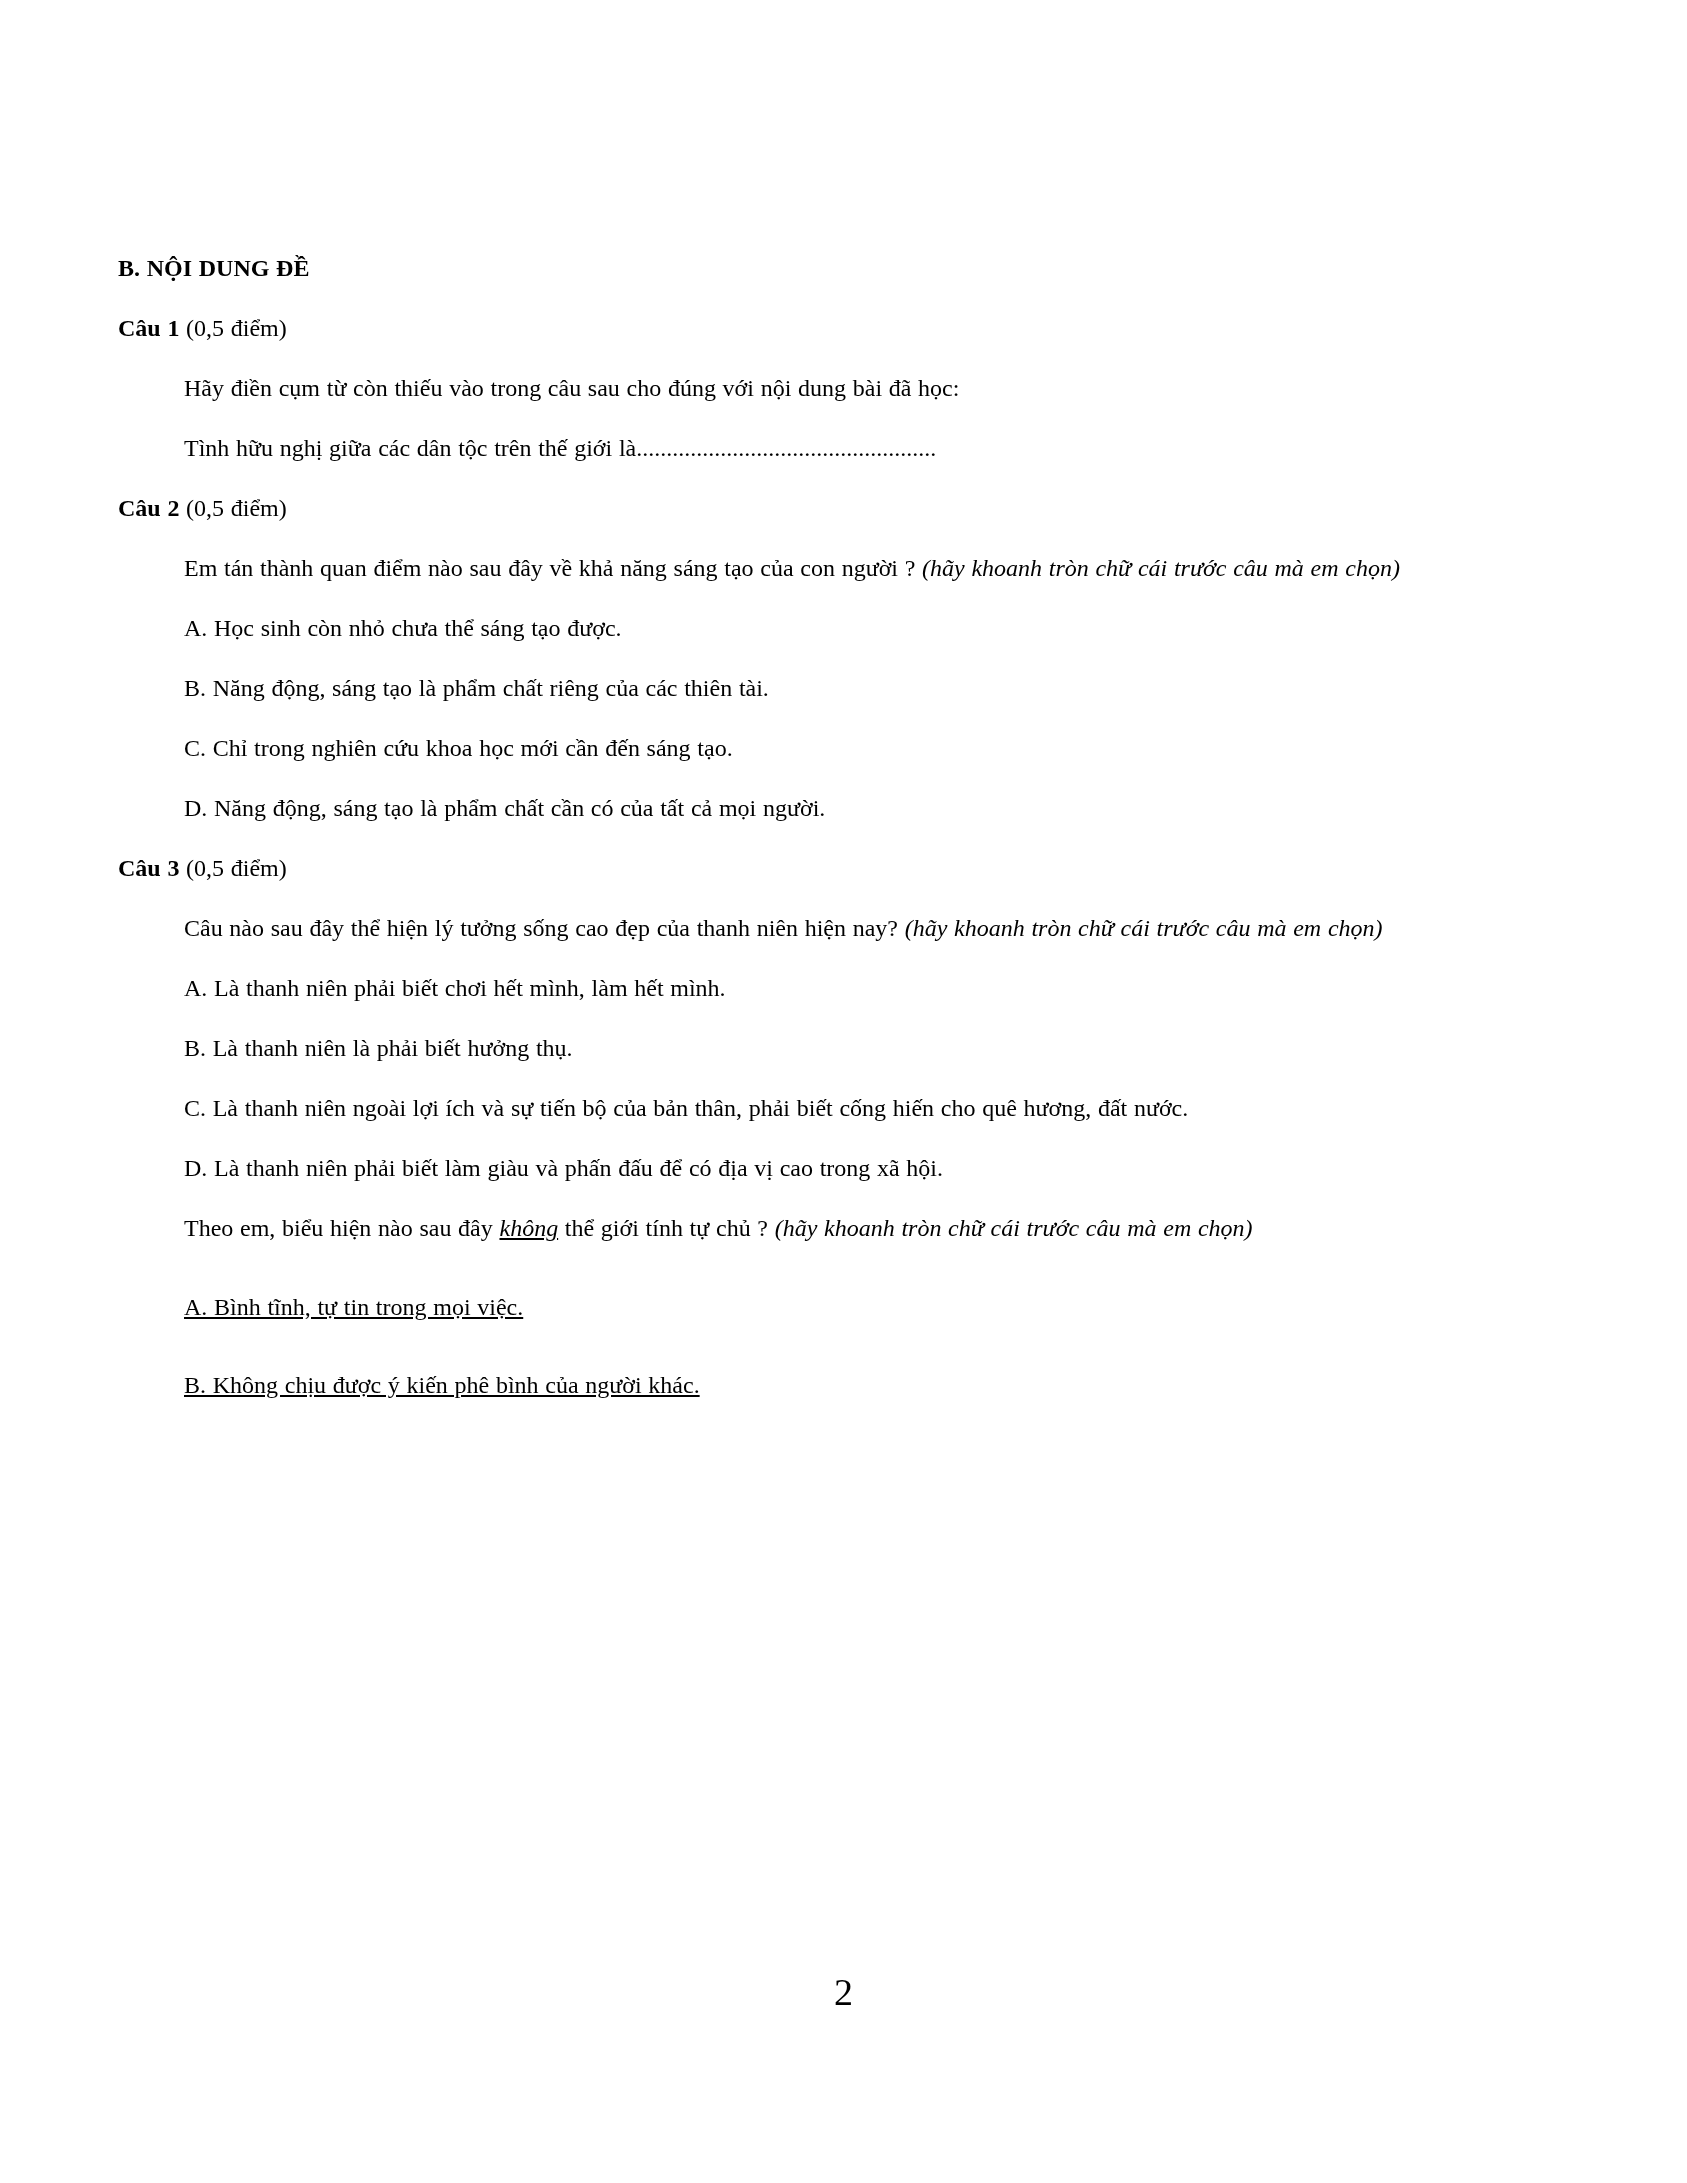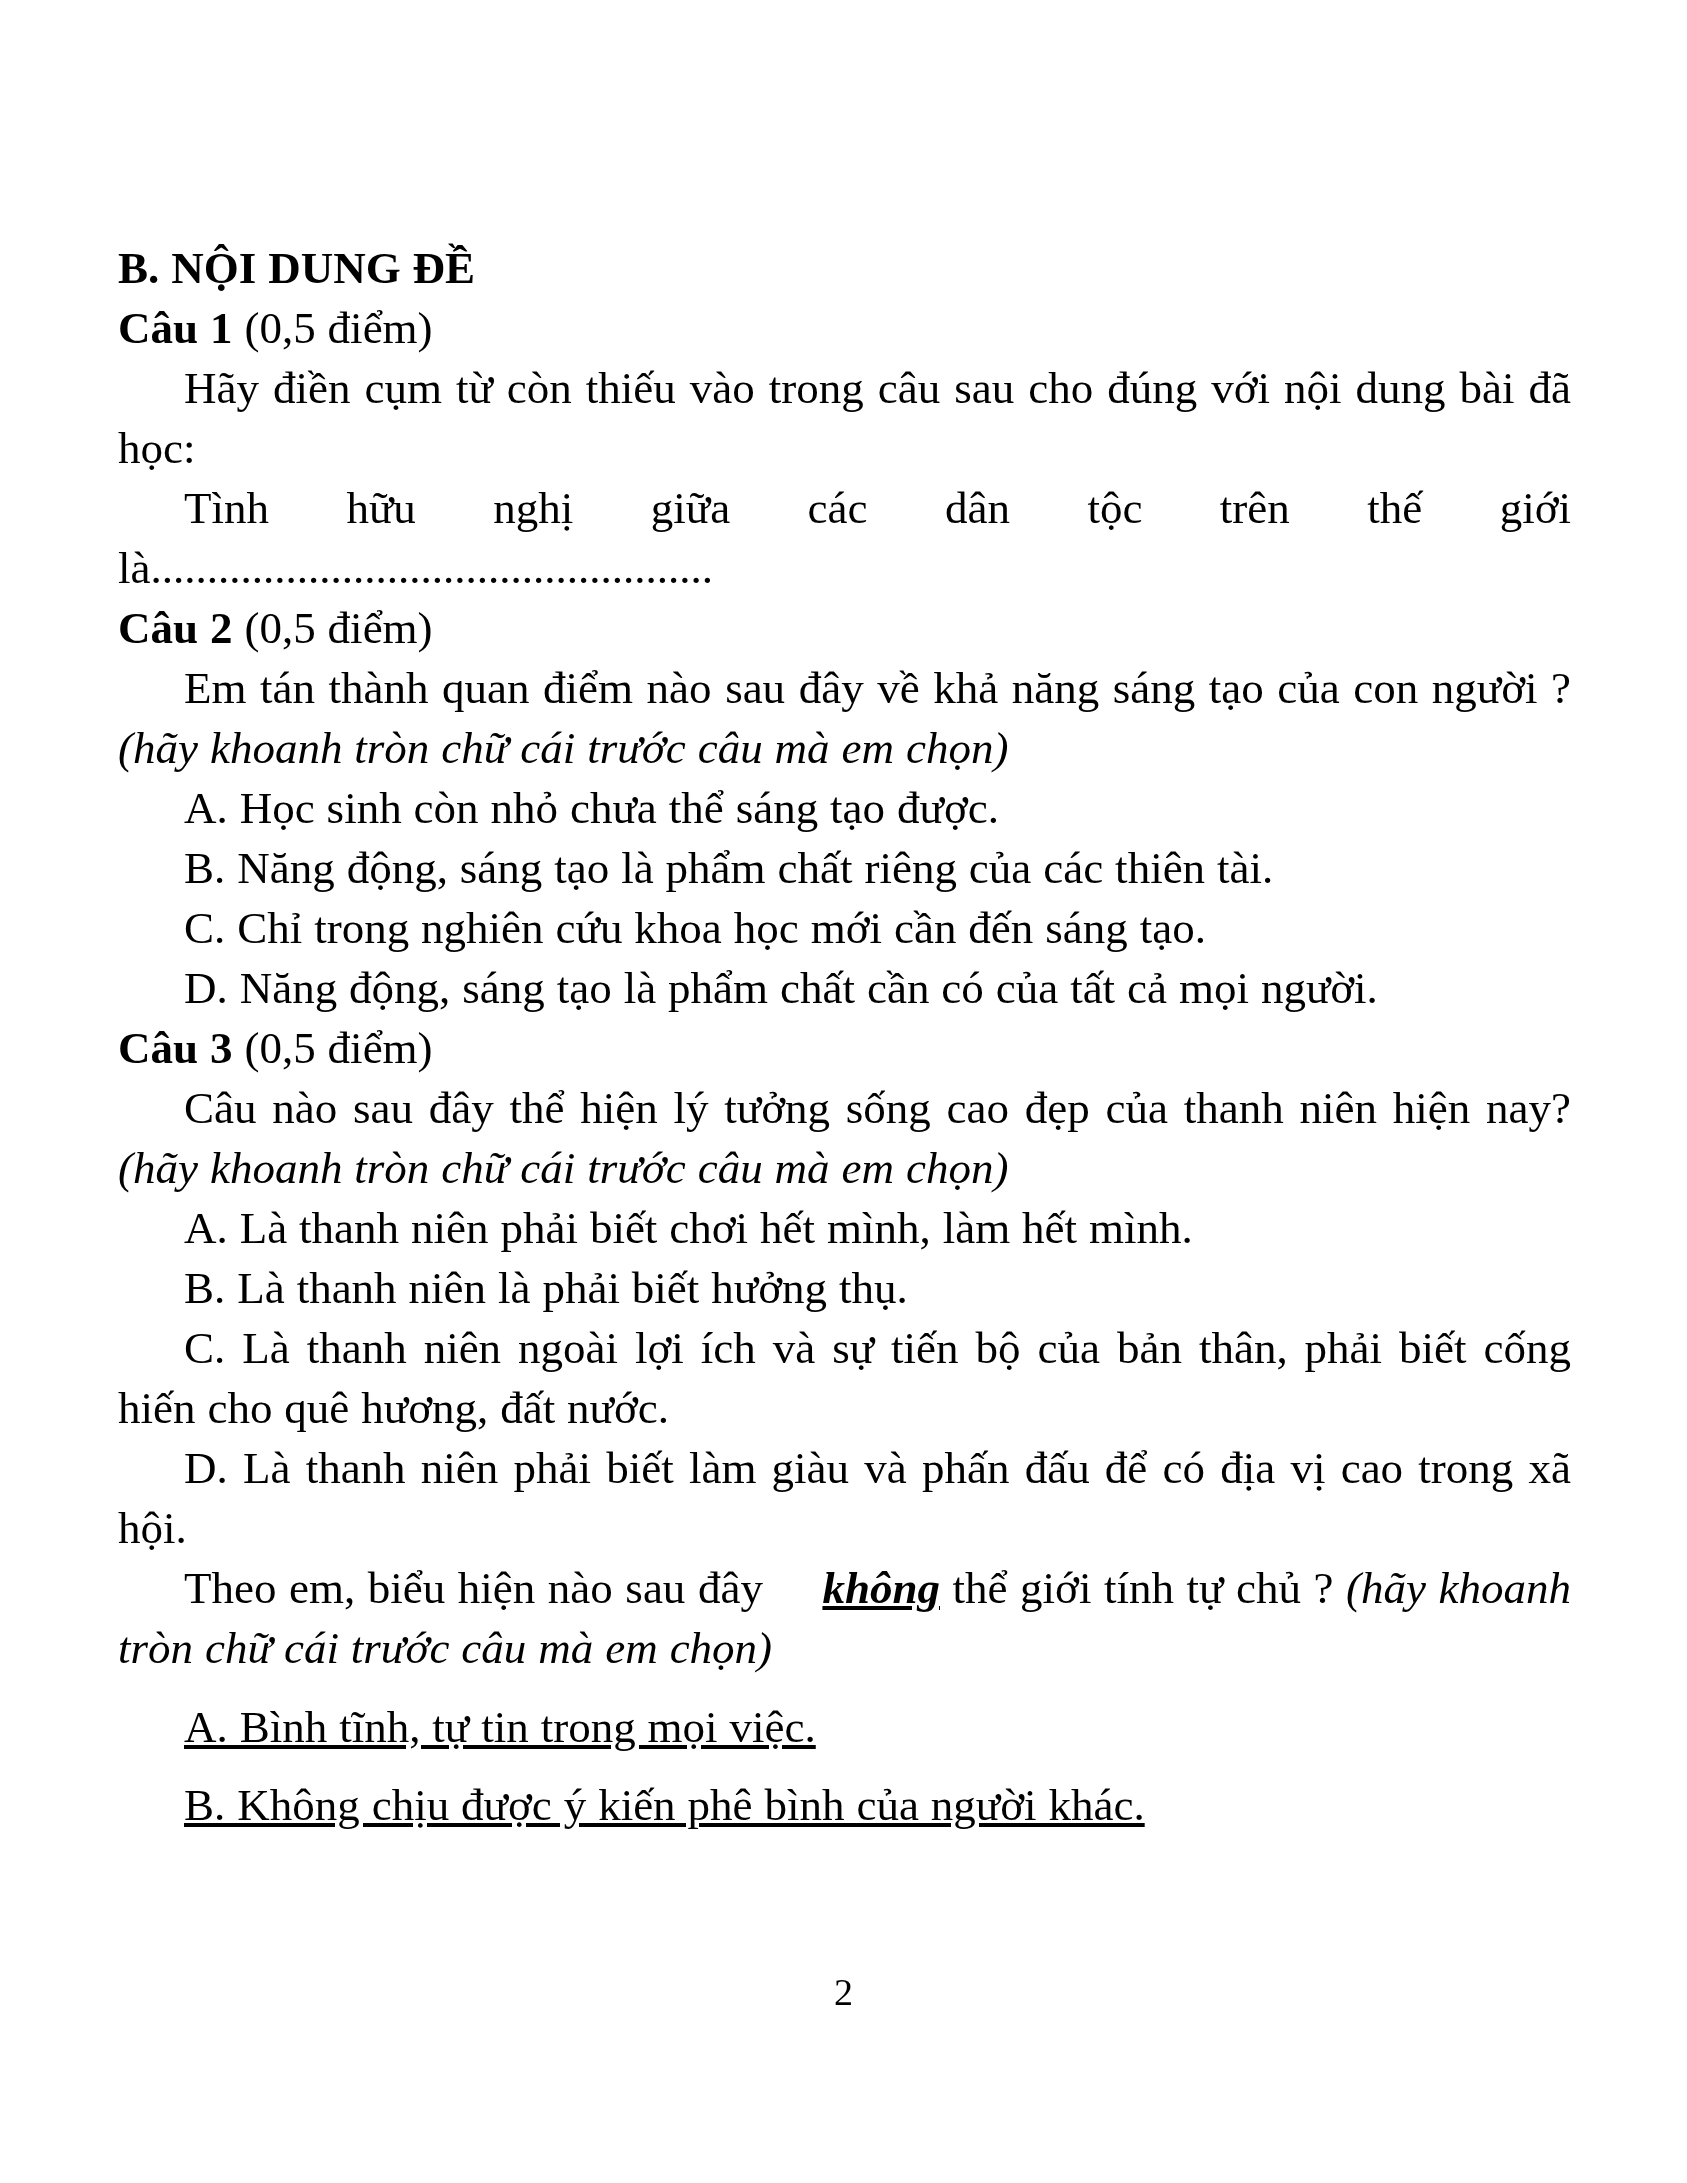--- a/index.html
+++ b/index.html
@@ -18,29 +18,29 @@
     width: 1687px; height: 2183px;
     background: #ffffff;
   }
   .content {
     position: absolute;
     left: 118px;
     top: 238px;
     width: 1453px;
   }
   .content p {
-    font-size: 45px;
+    font-size: 24px;
     line-height: 60px;
     text-align: justify;
     word-spacing: 0.7px;
   }
   .indent { text-indent: 66px; }
   .bold { font-weight: bold; }
   .italic { font-style: italic; }
-  .kw { font-weight: bold; font-style: italic; text-decoration: underline; margin-left: 47px; }
+  .kw { font-weight: normal; font-style: italic; text-decoration: underline; }
   .gap-top { margin-top: 18.5px; text-decoration: underline; }
   .footer {
     position: absolute;
     top: 1962px;
     left: 0;
     width: 1687px;
     text-align: center;
     font-size: 38px;
     line-height: 60px;
   }

